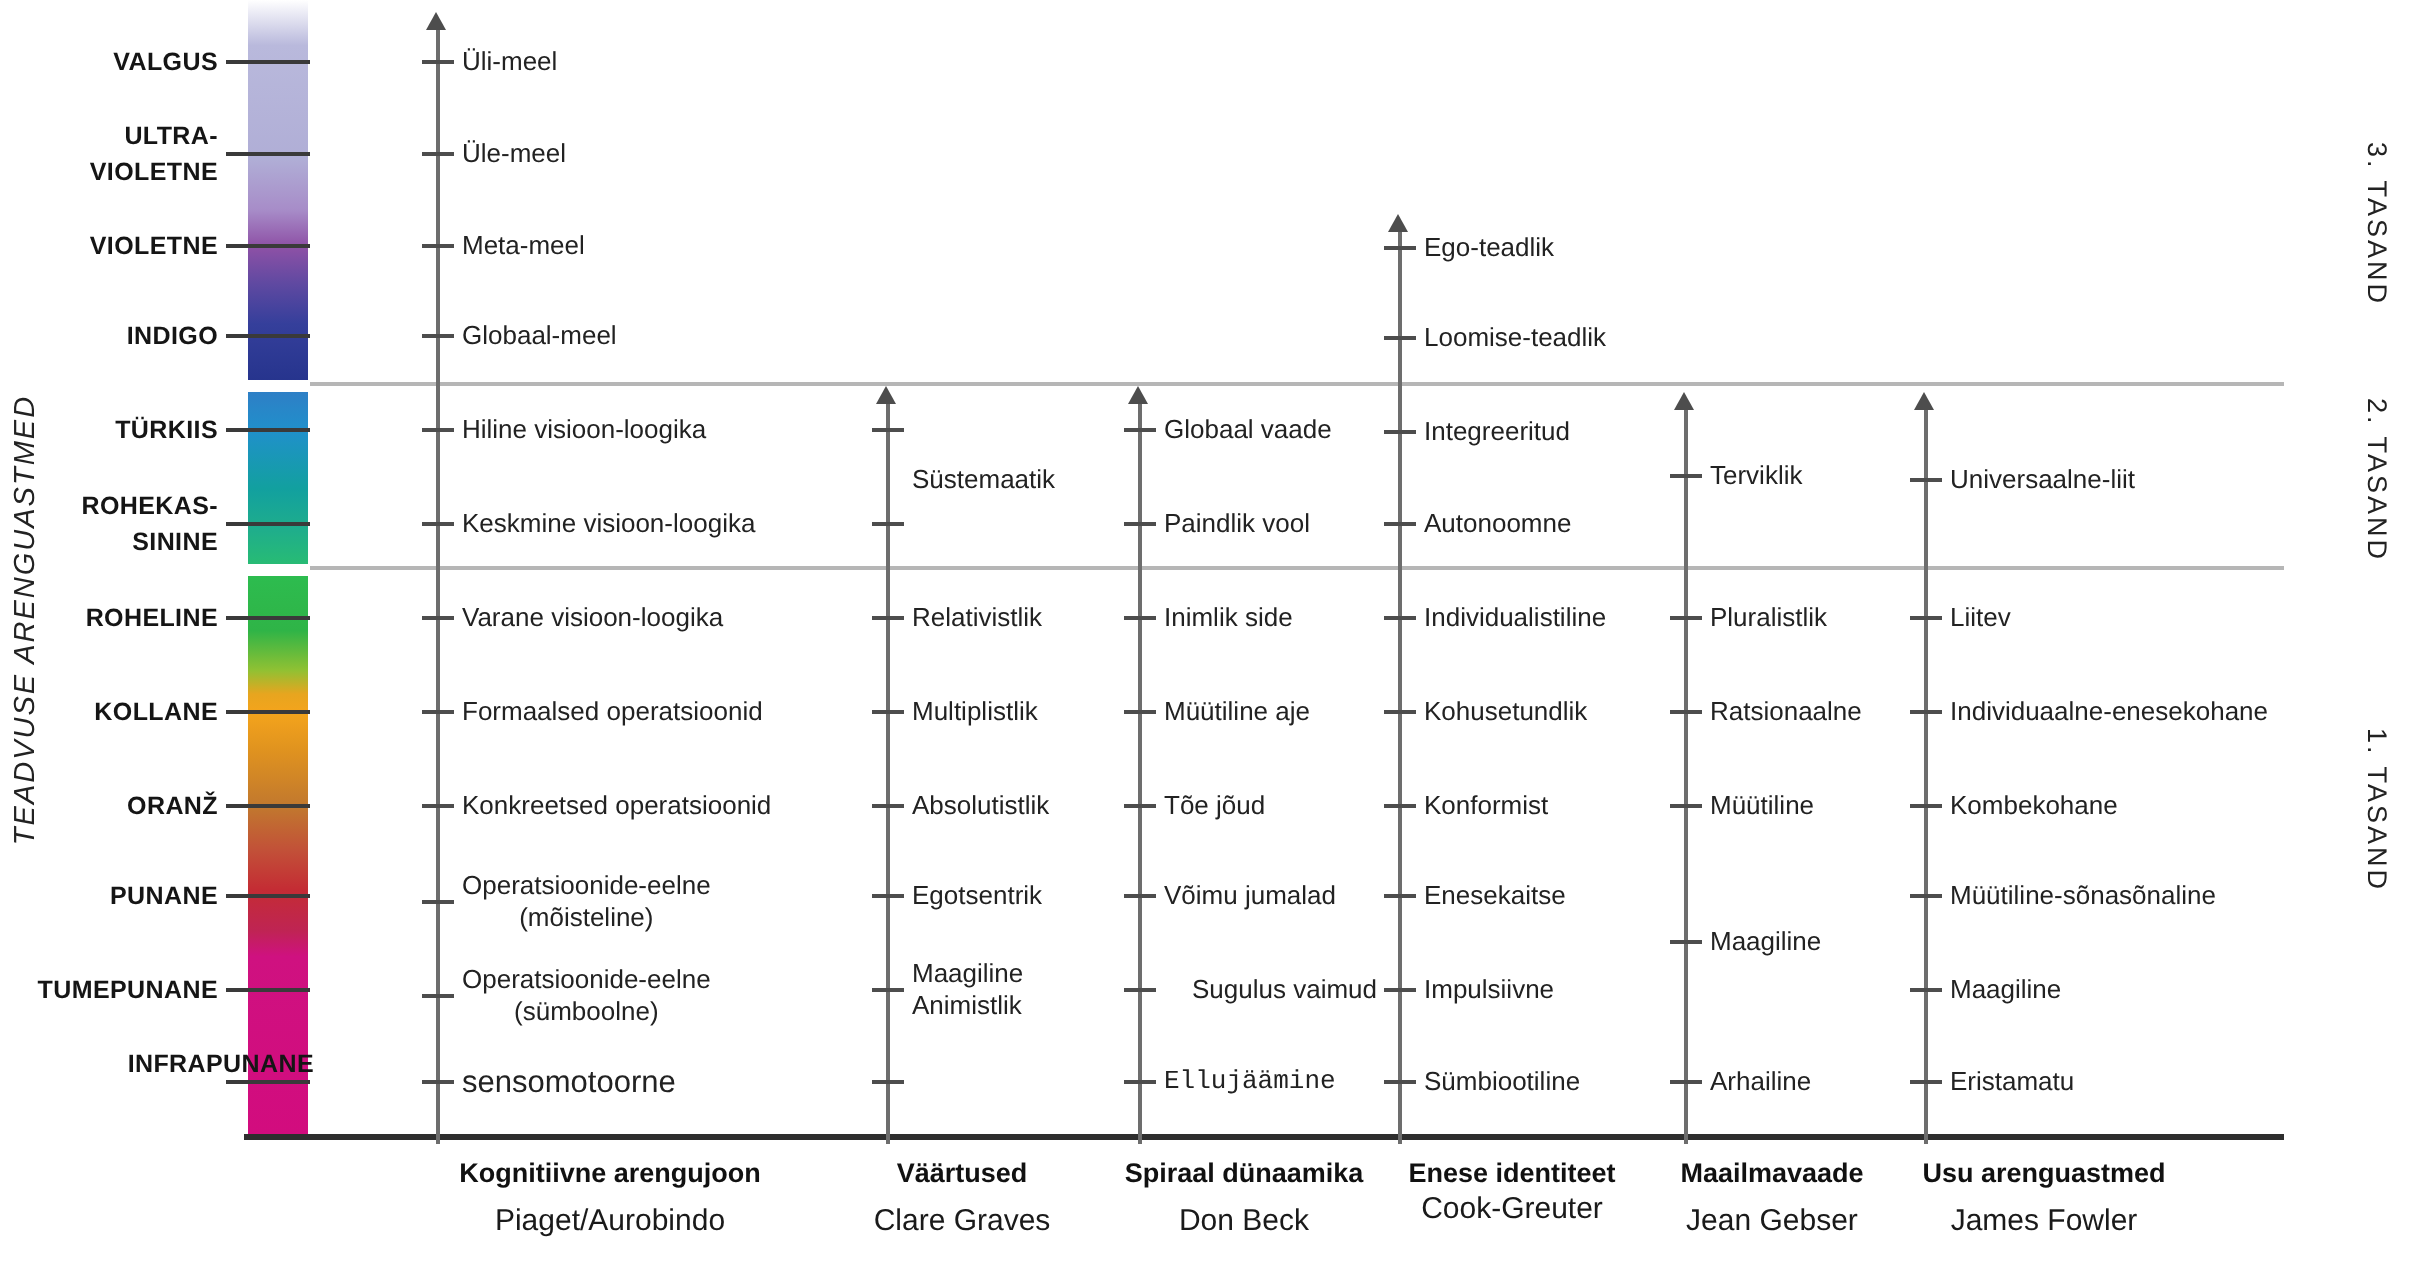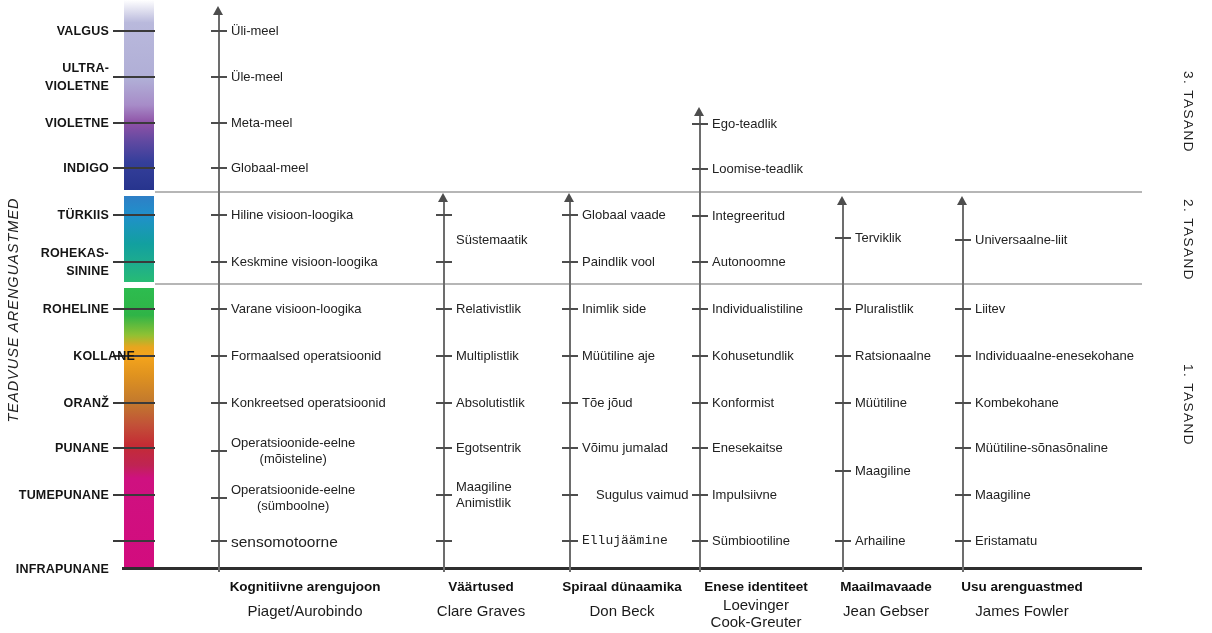--- a/index.html
+++ b/index.html
@@ -68,37 +68,37 @@
       <div class="spec-tick" style="left: 113px; top: 261px; width: 42px; background: rgb(58, 58, 58);"></div>
       <div class="spec-label" style="top: 244px;">
         <div>ROHEKAS-</div>
         <div>SININE</div>
       </div>
       <div class="spec-tick" style="left: 113px; top: 308px; width: 42px; background: rgb(58, 58, 58);"></div>
       <div class="spec-label" style="top: 300px;">
         <div>ROHELINE</div>
       </div>
       <div class="spec-tick" style="left: 113px; top: 355px; width: 42px; background: rgb(58, 58, 58);"></div>
-      <div class="spec-label" style="top: 347px; margin-left: 26px;">
+      <div class="spec-label" style="top: 347px;">
         <div>KOLLANE</div>
       </div>
       <div class="spec-tick" style="left: 113px; top: 402px; width: 42px; background: rgb(58, 58, 58);"></div>
       <div class="spec-label" style="top: 394px;">
         <div>ORANŽ</div>
       </div>
       <div class="spec-tick" style="left: 113px; top: 447px; width: 42px; background: rgb(58, 58, 58);"></div>
       <div class="spec-label" style="top: 439px;">
         <div>PUNANE</div>
       </div>
       <div class="spec-tick" style="left: 113px; top: 494px; width: 42px; background: rgb(58, 58, 58);"></div>
       <div class="spec-label" style="top: 486px;">
         <div>TUMEPUNANE</div>
       </div>
       <div class="spec-tick" style="left: 113px; top: 540px; width: 42px; background: rgb(58, 58, 58);"></div>
-      <div class="spec-label" style="top: 560px;">
+      <div class="spec-label" style="top: 523px; padding-left: 48px;">
         <div>INFRAPUNANE</div>
       </div>
       <div class="col-line" style="left: 218px; top: 13px; height: 559px; background: rgb(109, 109, 109);"></div>
       <div class="col-arrow" style="left: 213px; top: 6px;"></div>
       <div class="col-tick" style="left: 211px; top: 30px; width: 16px;"></div>
       <div class="col-label" style="left: 231px; top: 23px;">
         <div>Üli-meel</div>
       </div>
       <div class="col-tick" style="left: 211px; top: 76px; width: 16px;"></div>
       <div class="col-label" style="left: 231px; top: 69px;">
@@ -258,21 +258,20 @@
       <div class="col-tick" style="left: 692px; top: 494px; width: 16px;"></div>
       <div class="col-label" style="left: 712px; top: 487px;">
         <div>Impulsiivne</div>
       </div>
       <div class="col-tick" style="left: 692px; top: 540px; width: 16px;"></div>
       <div class="col-label" style="left: 712px; top: 533px;">
         <div>Sümbiootiline</div>
       </div>
       <div class="footer-title" style="left: 626px; top: 579px;">Enese identiteet</div>
       <div class="footer-author" style="left: 626px; top: 596px;">
-        <div>Loevinger</div>
         <div>Cook-Greuter</div>
       </div>
       <div class="col-line" style="left: 842px; top: 203px; height: 369px; background: rgb(109, 109, 109);"></div>
       <div class="col-arrow" style="left: 837px; top: 196px;"></div>
       <div class="col-tick" style="left: 835px; top: 237px; width: 16px;"></div>
       <div class="col-label" style="left: 855px; top: 230px;">
         <div>Terviklik</div>
       </div>
       <div class="col-tick" style="left: 835px; top: 308px; width: 16px;"></div>
       <div class="col-label" style="left: 855px; top: 301px;">

